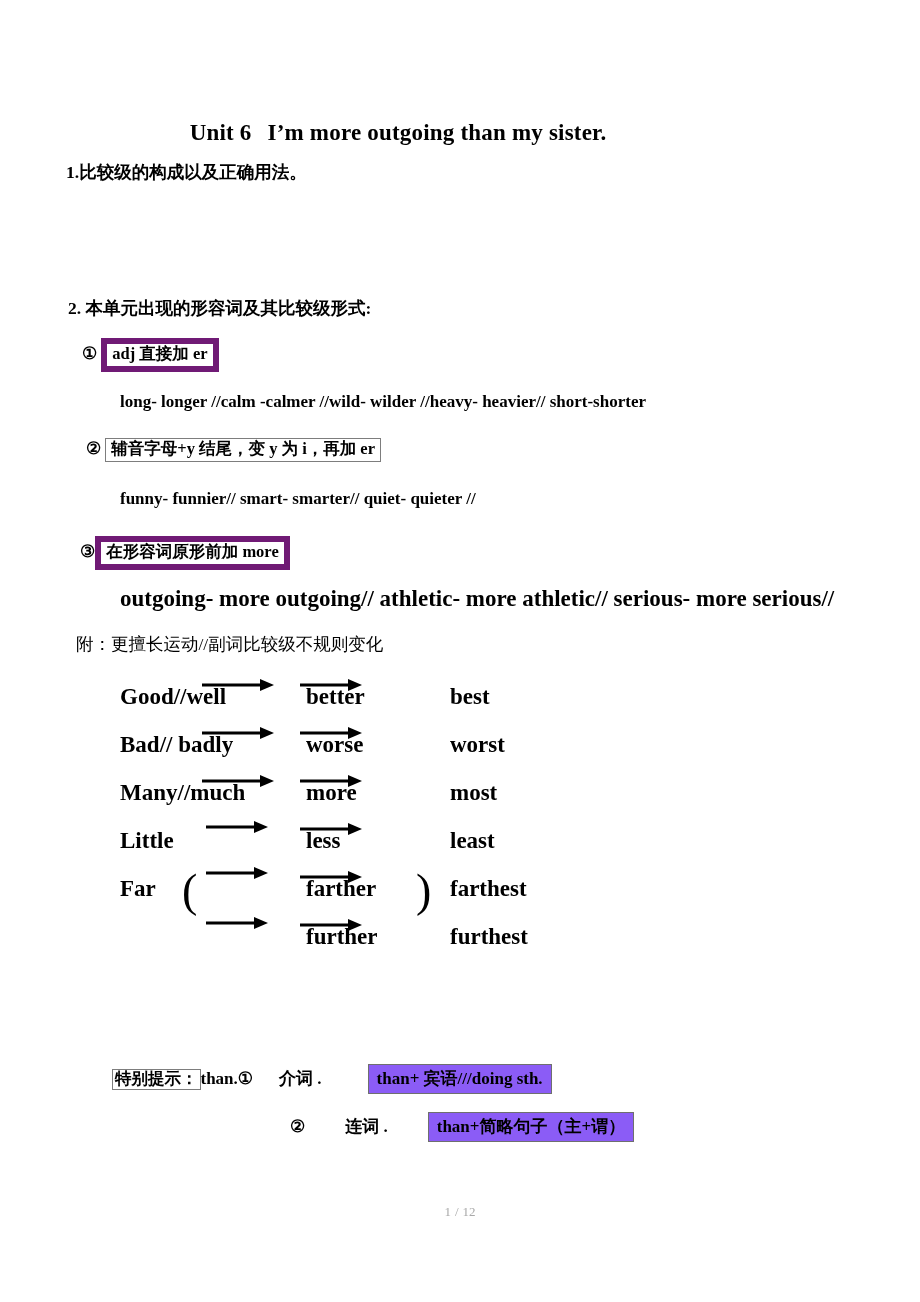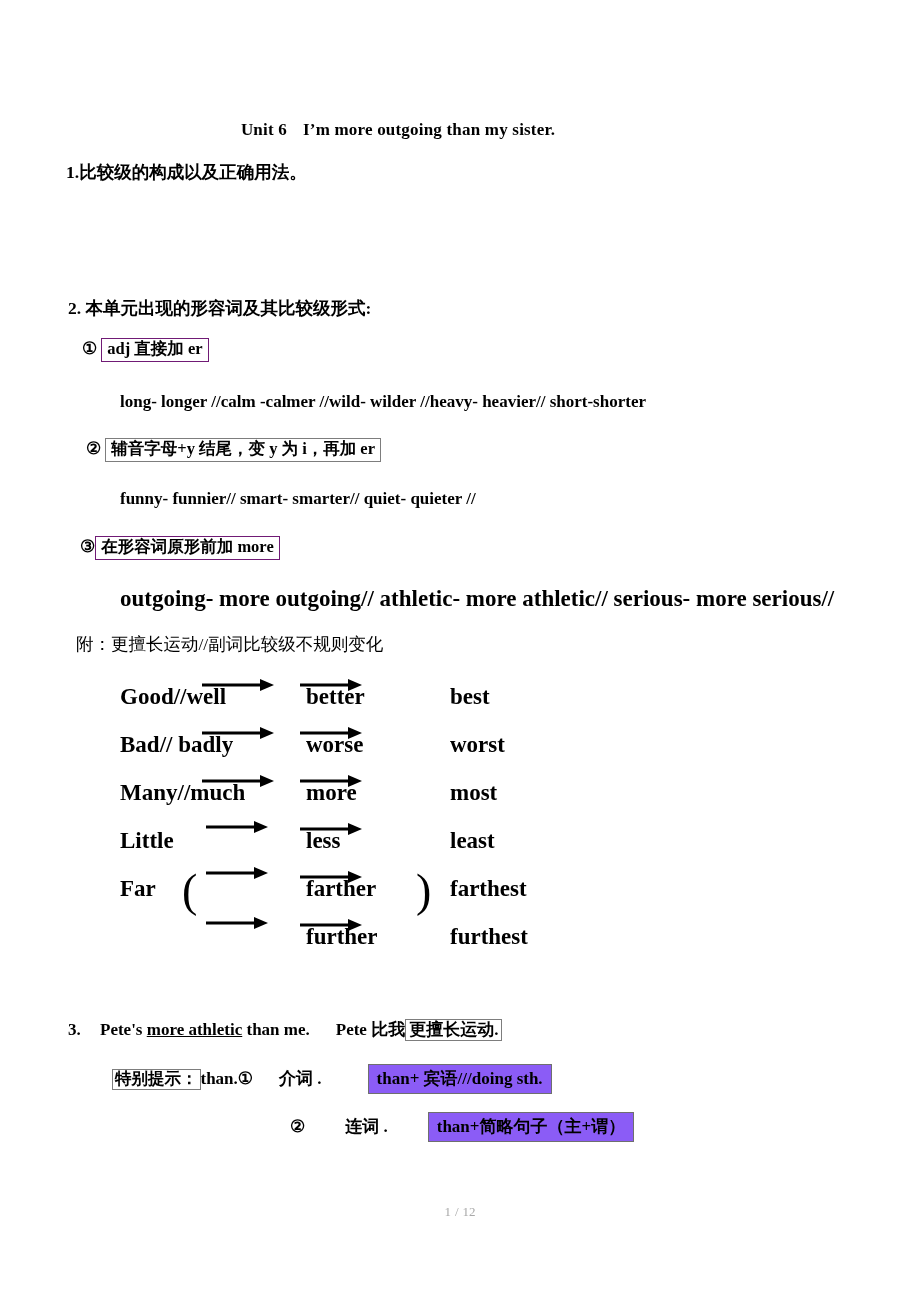--- a/index.html
+++ b/index.html
@@ -23,21 +23,21 @@
 
   
   .abs { position: absolute; white-space: nowrap; }
 
   
   #doc-title {
     top: 120px;
     left: 0;
     width: 796px;
     text-align: center;
-    font-size: 17px;
+    font-size: 23px;
     font-weight: bold;
     letter-spacing: 0.2px;
   }
   #doc-title .gap { display: inline-block; width: 16px; }
 
   
   .heading {
     font-size: 17.5px;
     font-weight: bold;
   }
@@ -49,21 +49,21 @@
 
   
   .circled {
     font-size: 17px;
     font-weight: bold;
   }
 
   
   .boxed {
     display: inline-block;
-    border: 1px solid #701a75;
+    border: 6px solid #701a75;
     padding: 1px 5px 2px 5px;
     font-weight: bold;
     line-height: 1.15;
     background: #ffffff;
   }
   .boxed.soft { border: 1px solid #7d7d7d; }
 
   
   #rule-1-row { top: 338px; left: 82px; font-size: 17px; }
   #rule-1-row .boxed { font-size: 16.5px; }
@@ -305,23 +305,20 @@
             <line x1="0" y1="7" x2="48" y2="7" stroke="#000" stroke-width="3"></line>
             <polygon points="48,1 62,7 48,13" fill="#000"></polygon>
           </svg>
       </span>
       <span class="cell comp">further</span>
       <span class="cell supl">furthest</span>
     </div>
 
   </div>
 
-  <div class="abs heading" id="heading-3">
-    <span class="num">3.</span><span>Pete's </span><span class="u">more athletic</span><span> than me.</span><span style="display:inline-block;width:26px;"></span><span>Pete 比我</span><span class="boxed soft" style="padding:0 3px;">更擅长运动.</span>
-  </div>
 
   <div class="abs" id="tips-line-1">
     <span class="boxed soft" style="padding:0 2px;">特别提示：</span><span>than.</span><span class="circled">①</span><span class="spacer"></span><span>介词 .</span><span class="spacer2"></span><span class="rbox">than+  宾语///doing sth.</span>
   </div>
 
   <div class="abs" id="tips-line-2">
     <span class="circled">②</span><span class="spacer"></span><span>连词 .</span><span class="spacer"></span><span class="rbox">than+简略句子（主+谓）</span>
   </div>
 
   <div id="footer">

